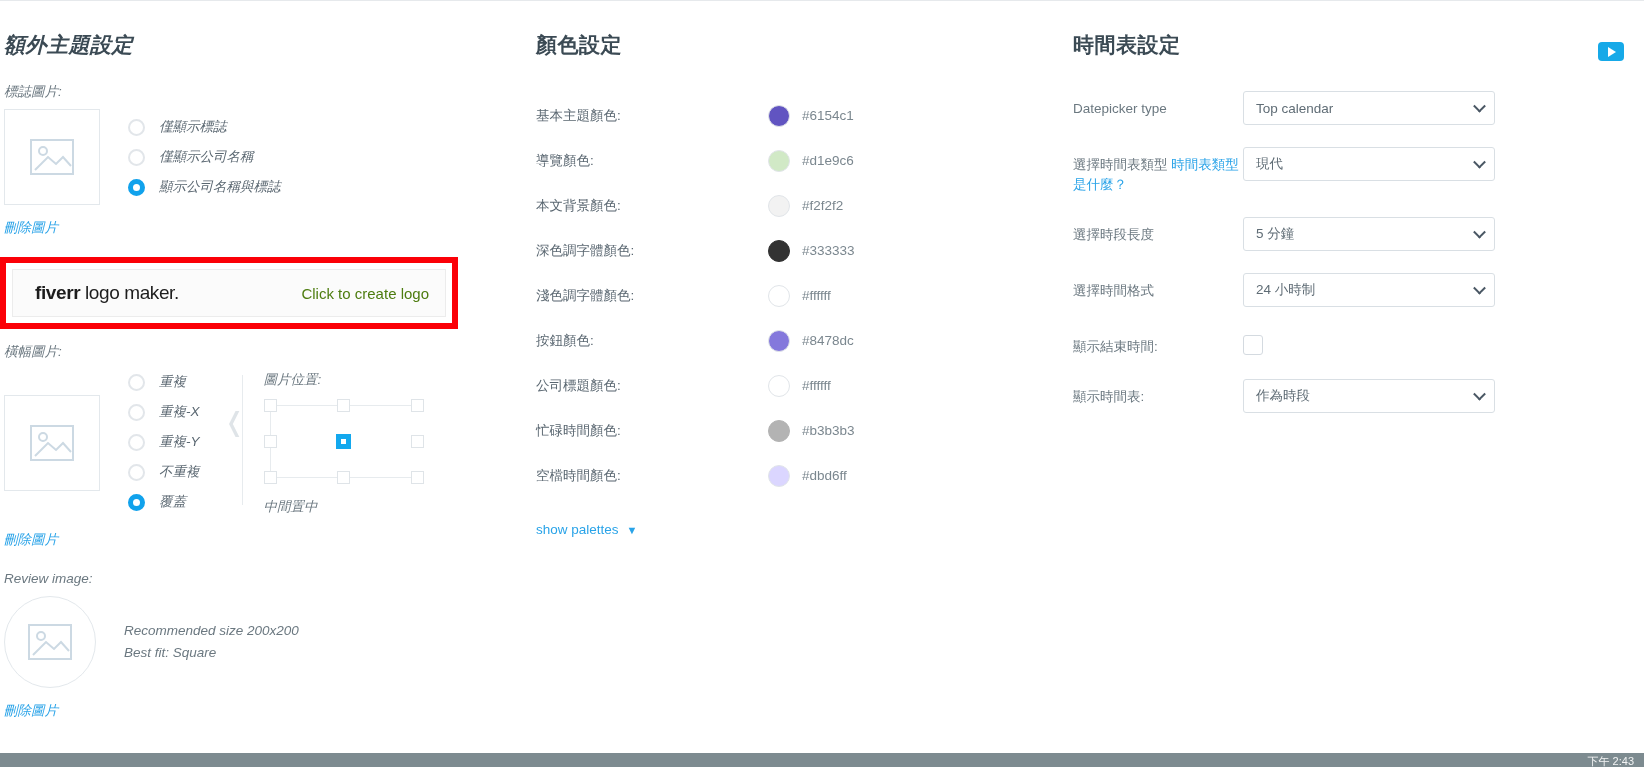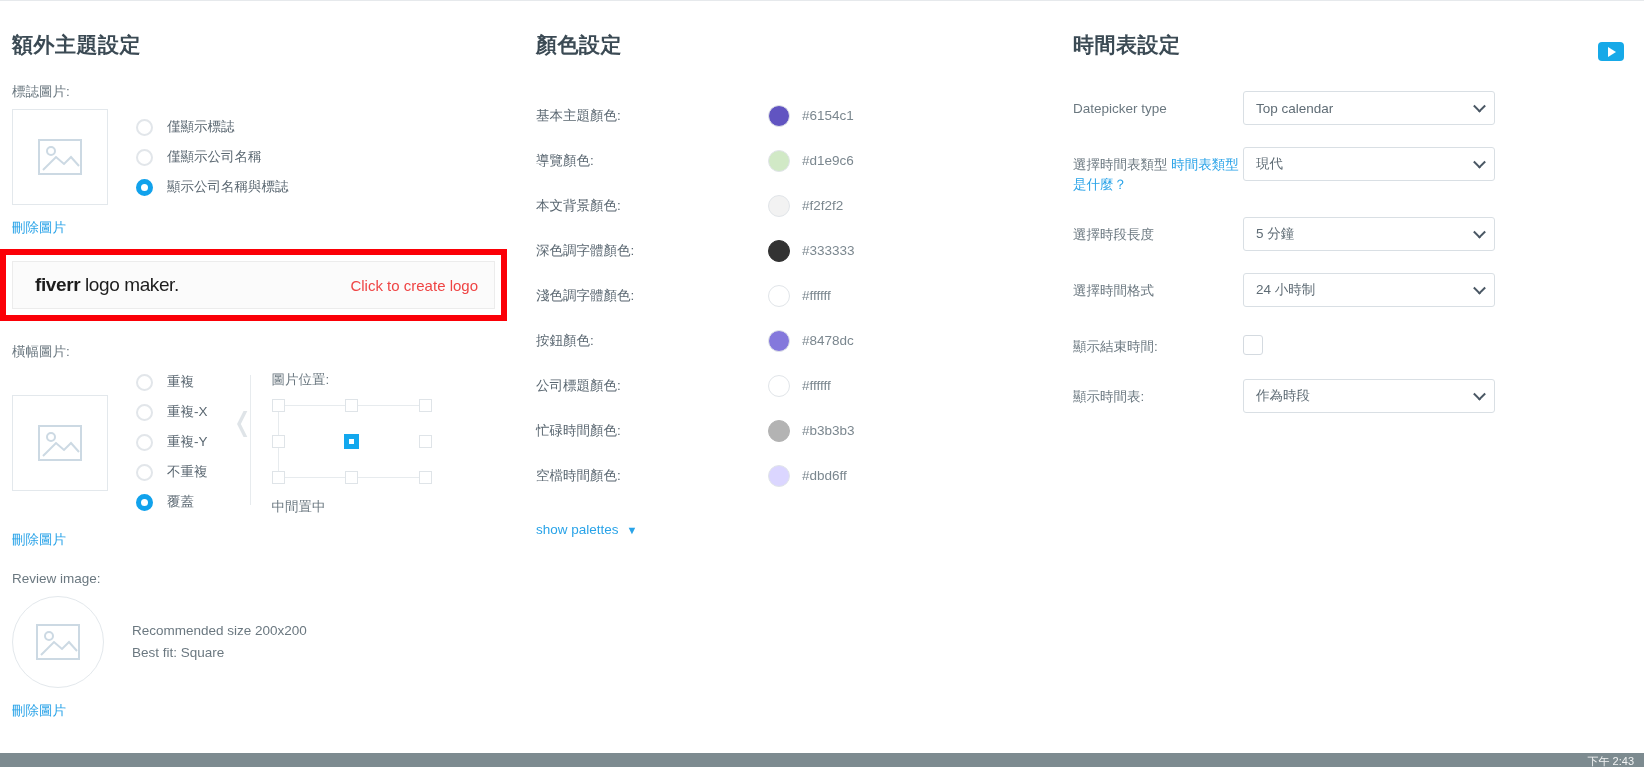--- a/index.html
+++ b/index.html
@@ -14,21 +14,21 @@
   .page {
     position: relative;
     width: 1644px;
     height: 767px;
     background: #fff;
     border-top: 1px solid #e6e9ec;
   }
 
   
   .col { position: absolute; top: 0; }
-  .col-left   { left: 12px;   width: 520px; }
+  .col-left   { left: 4px;   width: 520px; font-style: italic; }
   .col-mid    { left: 536px;  width: 500px; }
   .col-right  { left: 1073px; width: 470px; }
 
   h2.section-title {
     font-size: 21px;
     font-weight: bold;
     color: #3b4a54;
     margin-top: 30px;
     margin-bottom: 24px;
     letter-spacing: .5px;
@@ -62,35 +62,35 @@
     background: #fff;
     box-shadow: inset 0 0 0 2px #fff;
   }
   .radio-label { font-size: 13.5px; color: #5a6771; }
 
   a.link { color: #29a3e8; font-size: 13.5px; text-decoration: none; margin-top: 24px; }
 
   
   .fiverr-wrap {
     position: absolute;
-    left: 0; top: 248px;
-    width: 507px; height: 72px;
+    left: 0; top: 256px;
+    width: 458px; height: 72px;
     border: 6px solid #fb0007;
     background: #fff;
   }
   .fiverr-inner {
     position: absolute; left: 6px; top: 6px; right: 6px; bottom: 6px;
     border: 1px solid #ececec;
     background: #fbfbfb;
     display: flex; align-items: center; justify-content: space-between;
     padding: 0 16px 0 22px;
   }
   .fiverr-logo { font-size: 19px; color: #1d1d1d; letter-spacing: -0.4px; }
   .fiverr-logo b { font-weight: bold; }
-  .fiverr-cta { color: #ef4444; font-size: 15px; }
+  .fiverr-cta { color: #4d7c0f; font-size: 15px; }
 
   
   .pos-wrap { position: relative; }
   .pos-grid {
     position: relative;
     width: 160px; height: 85px;
     margin-top: 10px;
   }
   .pos-grid .line-h, .pos-grid .line-v {
     position: absolute; background: #e7ebee;

